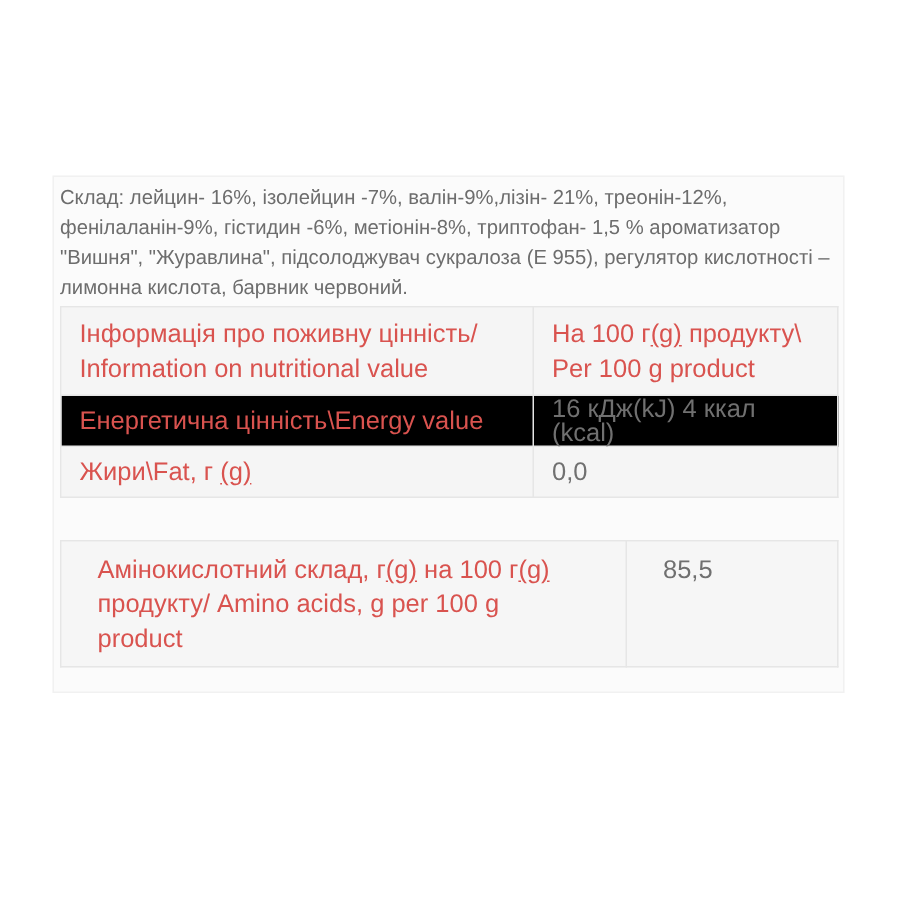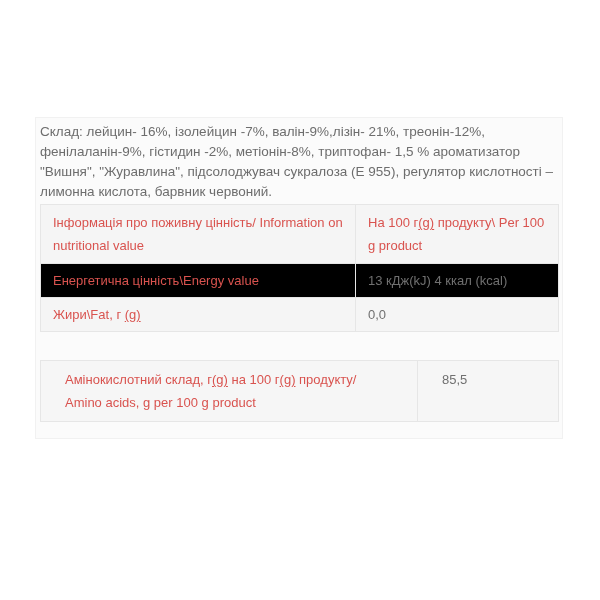--- a/index.html
+++ b/index.html
@@ -33,21 +33,21 @@
     line-height: 20px;
     white-space: pre-line;
   }
   table {
     border-collapse: collapse;
     table-layout: fixed;
     width: 518px;
   }
   th, td {
     border: 1px solid #e6e6e6;
-    font-size: 13px;
+    font-size: 17px;
     font-weight: 400;
     text-align: left;
     box-sizing: border-box;
     word-wrap: break-word;
   }
   .lbl { color: #d9534f; }
   .val { color: #707070; }
   u { text-underline-offset: 2px; }
 
   
@@ -76,37 +76,37 @@
     line-height: 23px;
     vertical-align: top;
   }
 </style>
 </head>
 <body>
 
 <div class="canvas">
   <section class="panel">
 
-    <p class="desc">Склад: лейцин- 16%, ізолейцин -7%, валін-9%,лізін- 21%, треонін-12%, фенілаланін-9%, гістидин -2%, метіонін-8%, триптофан- 1,5 % ароматизатор  "Вишня", "Журавлина",  підсолоджувач сукралоза (Е 955), регулятор кислотності –лимонна кислота, барвник червоний.</p>
+    <p class="desc">Склад: лейцин- 16%, ізолейцин -7%, валін-9%,лізін- 21%, треонін-12%, фенілаланін-9%, гістидин -6%, метіонін-8%, триптофан- 1,5 % ароматизатор  "Вишня", "Журавлина",  підсолоджувач сукралоза (Е 955), регулятор кислотності –лимонна кислота, барвник червоний.</p>
 
     <table class="nutrition">
       <colgroup>
         <col style="width:315px">
         <col style="width:203px">
       </colgroup>
       <thead>
         <tr>
           <th class="lbl">Інформація про поживну цінність/ Information on nutritional value</th>
           <th class="lbl">На 100 г<u>(g)</u> продукту\ Per 100 g product</th>
         </tr>
       </thead>
       <tbody>
         <tr>
           <td class="lbl">Енергетична цінність\Energy value</td>
-          <td class="val">13 кДж(kJ) 4 ккал (kcal)</td>
+          <td class="val">16 кДж(kJ) 4 ккал (kcal)</td>
         </tr>
         <tr>
           <td class="lbl">Жири\Fat, г <u>(g)</u></td>
           <td class="val">0,0</td>
         </tr>
       </tbody>
     </table>
 
     <table class="amino">
       <colgroup>

